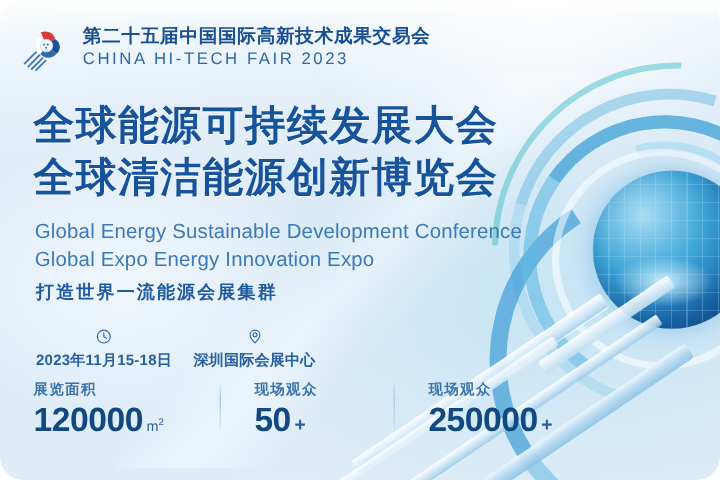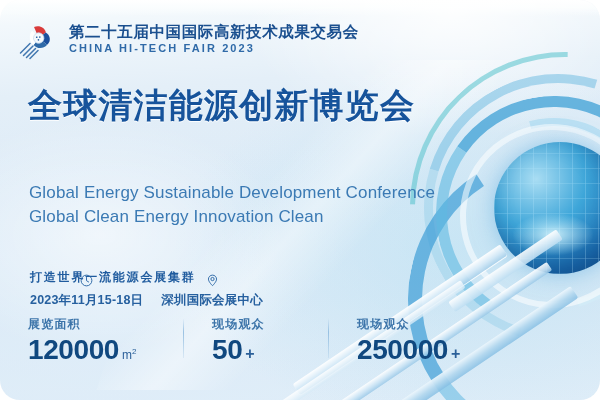--- a/index.html
+++ b/index.html
@@ -173,22 +173,22 @@
   .header-text { display: flex; flex-direction: column; gap: 2px; }
   .header-cn {
     font-size: 15.5px;
     font-weight: bold;
     color: #1a4f8f;
     letter-spacing: 0.6px;
     line-height: 1.1;
     white-space: nowrap;
   }
   .header-en {
-    font-size: 11px;
-    font-weight: bold;
+    font-size: 14px;
+    font-weight: normal;
     color: #2f6aa8;
     letter-spacing: 2.1px;
     line-height: 1.1;
     white-space: nowrap;
   }
 
   
   .title-block {
     position: absolute;
     left: 28px; top: 84px;
@@ -210,26 +210,25 @@
     font-size: 17px;
     color: #3b7ab4;
     letter-spacing: 0.15px;
     line-height: 1.42;
     white-space: nowrap;
   }
 
   .tagline {
     position: absolute;
     left: 30px; top: 234px;
-    font-size: 12px;
+    font-size: 15px;
     font-weight: bold;
     color: #1f5b9e;
     letter-spacing: 1.8px;
     white-space: nowrap;
-    margin-top: 35px;
   }
 
   
   .meta-row {
     position: absolute;
     left: 30px; top: 274px;
     display: flex;
     align-items: center;
     gap: 18px;
   }
@@ -354,26 +353,27 @@
         </g>
       </svg>
     </div>
     <div class="header-text">
       <div class="header-cn">第二十五届中国国际高新技术成果交易会</div>
       <div class="header-en">CHINA HI-TECH FAIR 2023</div>
     </div>
   </div>
 
   <div class="title-block">
+    <div class="title-cn">全球能源可持续发展大会</div>
     <div class="title-cn">全球清洁能源创新博览会</div>
   </div>
 
   <div class="subtitle-block">
     <div class="subtitle-en">Global Energy Sustainable Development Conference</div>
-    <div class="subtitle-en">Global Clean Energy Innovation Clean</div>
+    <div class="subtitle-en">Global Expo Energy Innovation Expo</div>
   </div>
 
   <div class="tagline">打造世界一流能源会展集群</div>
 
   <div class="meta-row">
     <div class="meta-item">
       <span class="meta-icon">
         <svg width="13" height="13" viewBox="0 0 16 16" aria-hidden="true">
           <circle cx="8" cy="8" r="6.6" fill="none" stroke="#2f6aa8" stroke-width="1.2"></circle>
           <path d="M8 4.3 V8.2 L10.6 9.8" fill="none" stroke="#2f6aa8" stroke-width="1.2" stroke-linecap="round"></path>

